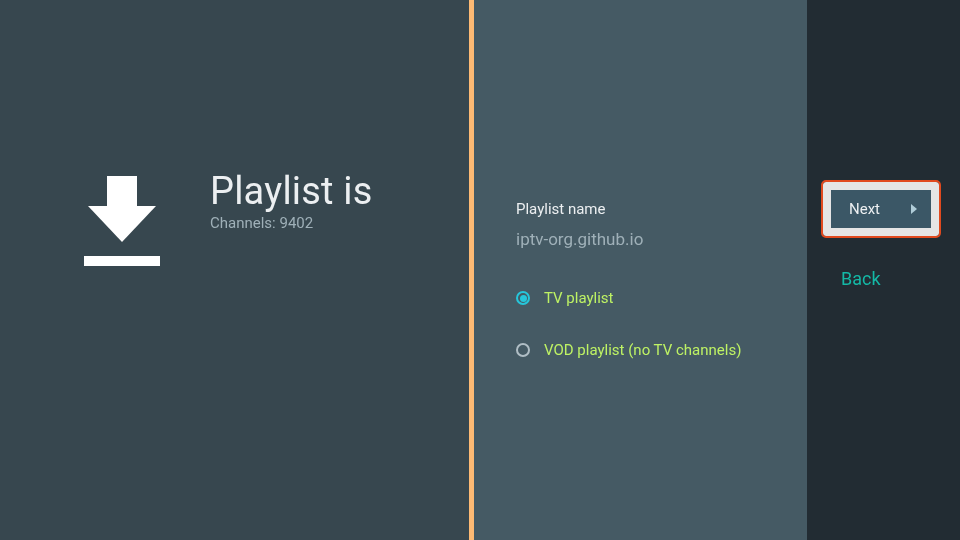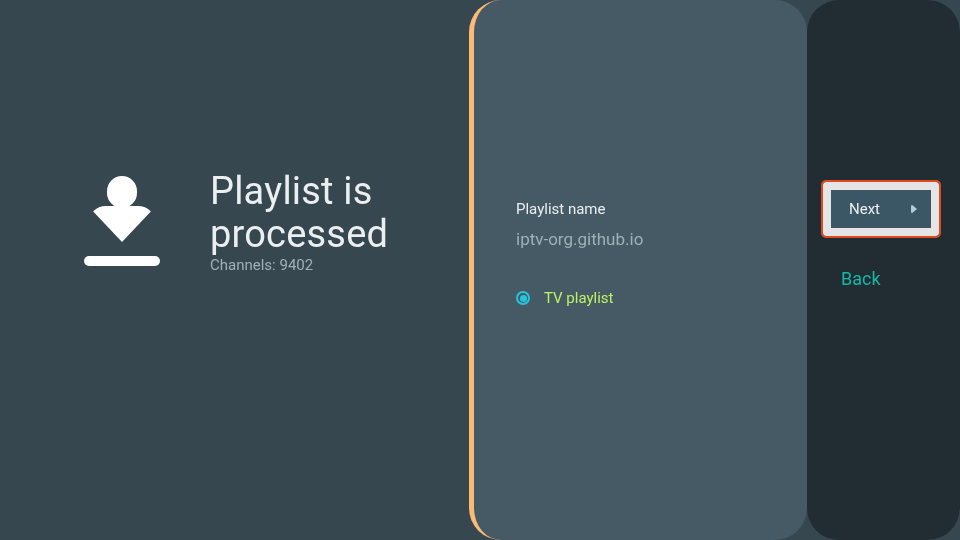--- a/index.html
+++ b/index.html
@@ -1,15 +1,15 @@
 <!DOCTYPE html>
 <html><head>
 <meta charset="utf-8">
 <style>
-  * { margin: 0; padding: 0; box-sizing: border-box; border-radius: 32px; }
+  * { margin: 0; padding: 0; box-sizing: border-box; }
   html, body { width: 960px; height: 540px; overflow: hidden; }
   body {
     font-family: "Roboto", "Helvetica Neue", Arial, sans-serif;
     background: #37474f;
     color: #ffffff;
     display: flex;
   }
   .left-panel {
     width: 469px;
     height: 540px;
@@ -154,39 +154,42 @@
   <div class="icon-col">
     <div class="download-icon">
       <div class="stem"></div>
       <div class="arrow"></div>
       <div class="bar"></div>
     </div>
   </div>
   <div class="text-col">
     <div class="title">
       <span>Playlist is</span><br>
-      <span>processed</span>
     </div>
     <div class="stats">
       <div>Channels: 9402</div>
     </div>
   </div>
 </div>
 
 <div class="mid-panel">
   <div class="field-label">Playlist name</div>
   <div class="field-value">iptv-org.github.io</div>
 
   <div class="radio-row">
     <span class="radio-outer">
       <span class="radio-inner"></span>
     </span>
     <span>TV playlist</span>
   </div>
 
+  <div class="radio-row">
+    <span class="radio-outer unsel"></span>
+    <span>VOD playlist (no TV channels)</span>
+  </div>
 </div>
 
 <div class="right-panel">
   <div class="next-btn">
     <span>Next</span>
     <span class="chev"></span>
   </div>
   <div class="back-btn">
     <span>Back</span>
   </div>

